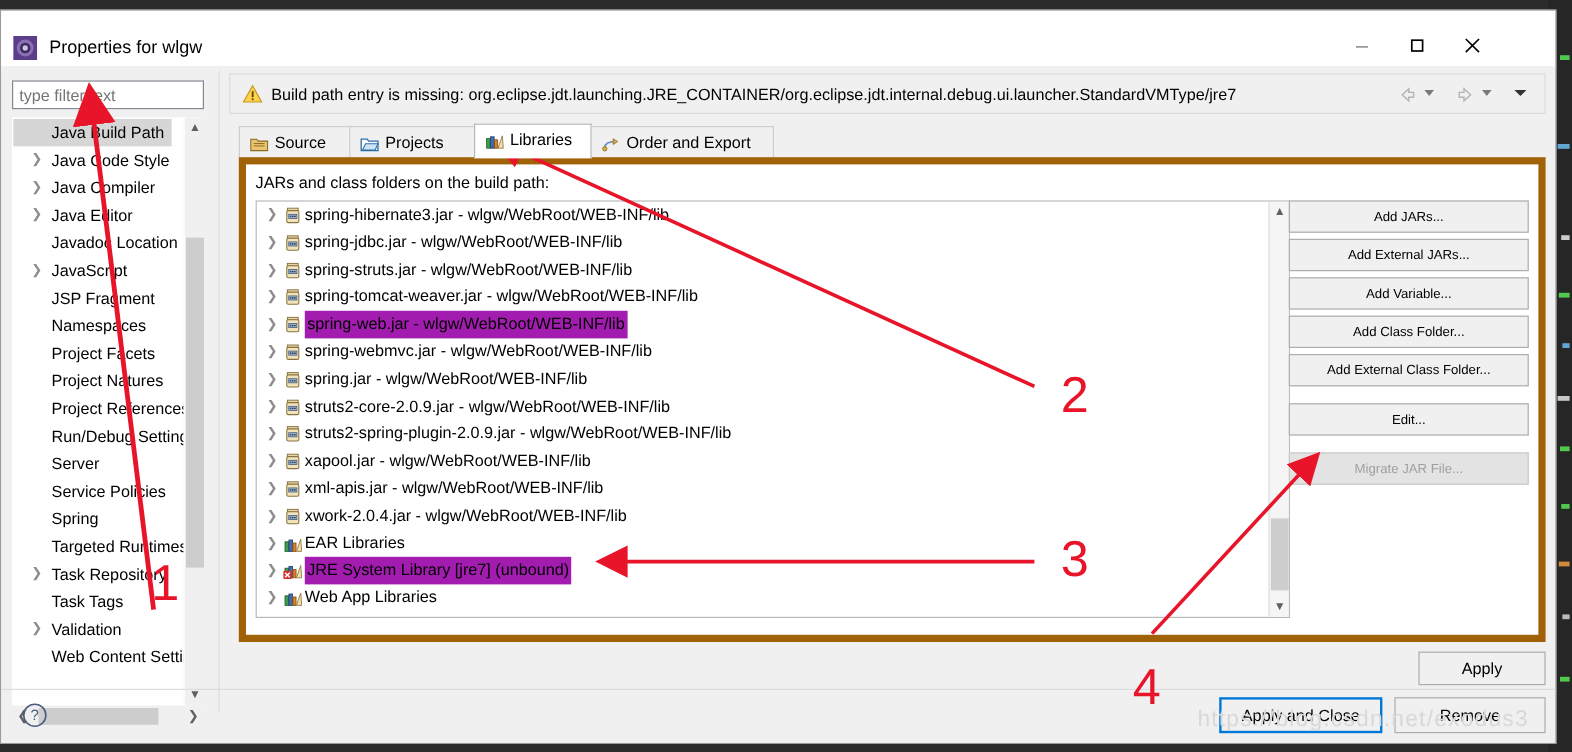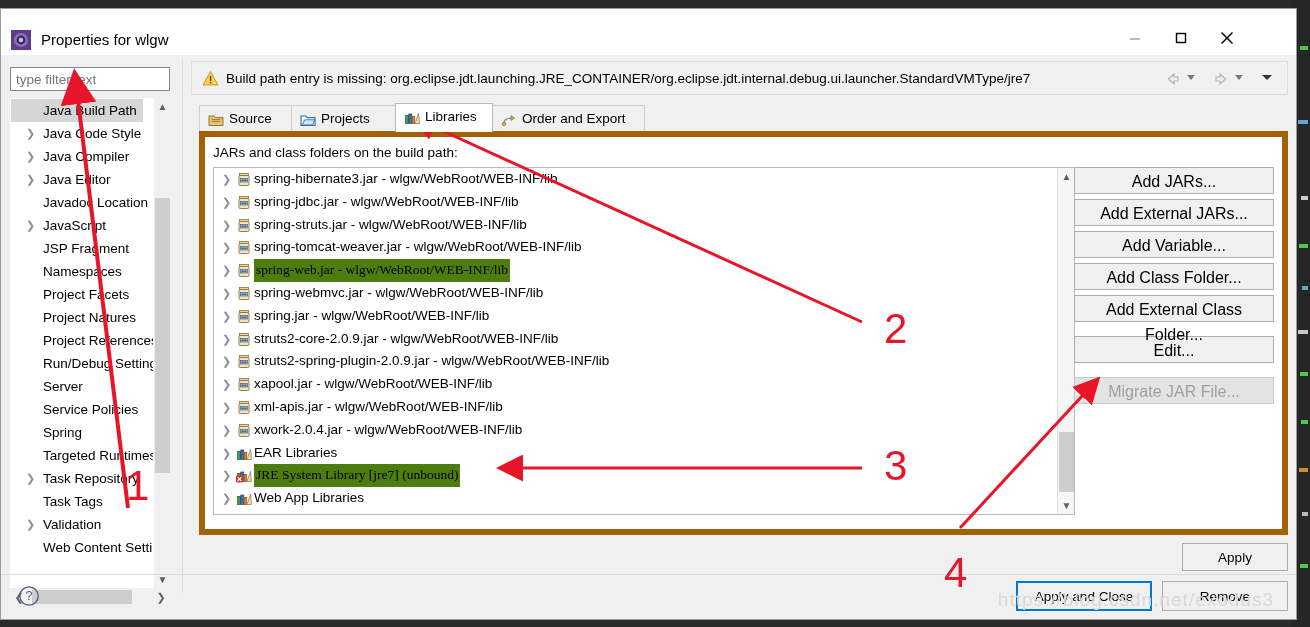--- a/index.html
+++ b/index.html
@@ -129,37 +129,37 @@
   }
   #panel-label{position:absolute;left:8px;top:8px;font-size:13.5px;color:#000;}
   #listbox{
     position:absolute;left:8px;top:30px;width:862px;bottom:14px;
     border:1px solid #b9b9b9;background:#fff;box-sizing:border-box;overflow:hidden;
   }
   .lrow{position:relative;height:22.8px;line-height:22.8px;white-space:nowrap;padding-left:32px;font-size:13.5px;color:#000;}
   .lrow .arw{position:absolute;left:8px;top:0;width:12px;height:22.8px;color:#8d8d8d;font-size:11px;line-height:22.8px;}
   .lrow .ico{position:absolute;left:22px;top:4px;width:16px;height:16px;}
   .lrow .lbl{display:inline-block;margin-left:8px;}
-  .lrow .lbl.sel{background:#4d7c0f;padding:0 2px;font-family:Liberation Serif, serif;}
+  .lrow .lbl.sel{background:#a21caf;padding:0 2px;}
   
   #list-vsb{
     position:absolute;right:0;top:0;width:17px;bottom:0;background:#f5f5f5;
     border-left:1px solid #dfdfdf;box-sizing:border-box;
   }
   #list-vsb .arrow{position:absolute;left:0;width:17px;height:17px;text-align:center;line-height:17px;color:#606060;font-size:10px;}
   #list-vsb .up{top:0;}
   #list-vsb .down{bottom:0;}
   #list-vsb .thumb{position:absolute;left:1px;width:15px;bottom:22px;height:60px;background:#cdcdcd;}
 
   
   #sidebtns{position:absolute;right:8px;top:30px;width:200px;}
   .sbtn{
     display:block;width:200px;height:27px;margin-bottom:5px;box-sizing:border-box;
     background:#f0f0f0;border:1px solid #adadad;
-    font-family:inherit;font-size:16px;color:#000;cursor:default;
+    font-family:inherit;font-size:11px;color:#000;cursor:default;
     text-align:center;line-height:25px;
   }
   .sbtn.gap{margin-top:14px;}
   .sbtn.disabled{color:#a0a0a0;background:#e3e3e3;border-color:#c8c8c8;}
 
   
   #apply-area{position:absolute;right:8px;bottom:48px;}
   #apply-btn{
     width:106px;height:28px;box-sizing:border-box;background:#f0f0f0;border:1px solid #adadad;
     font-family:inherit;font-size:13.5px;color:#000;cursor:default;

